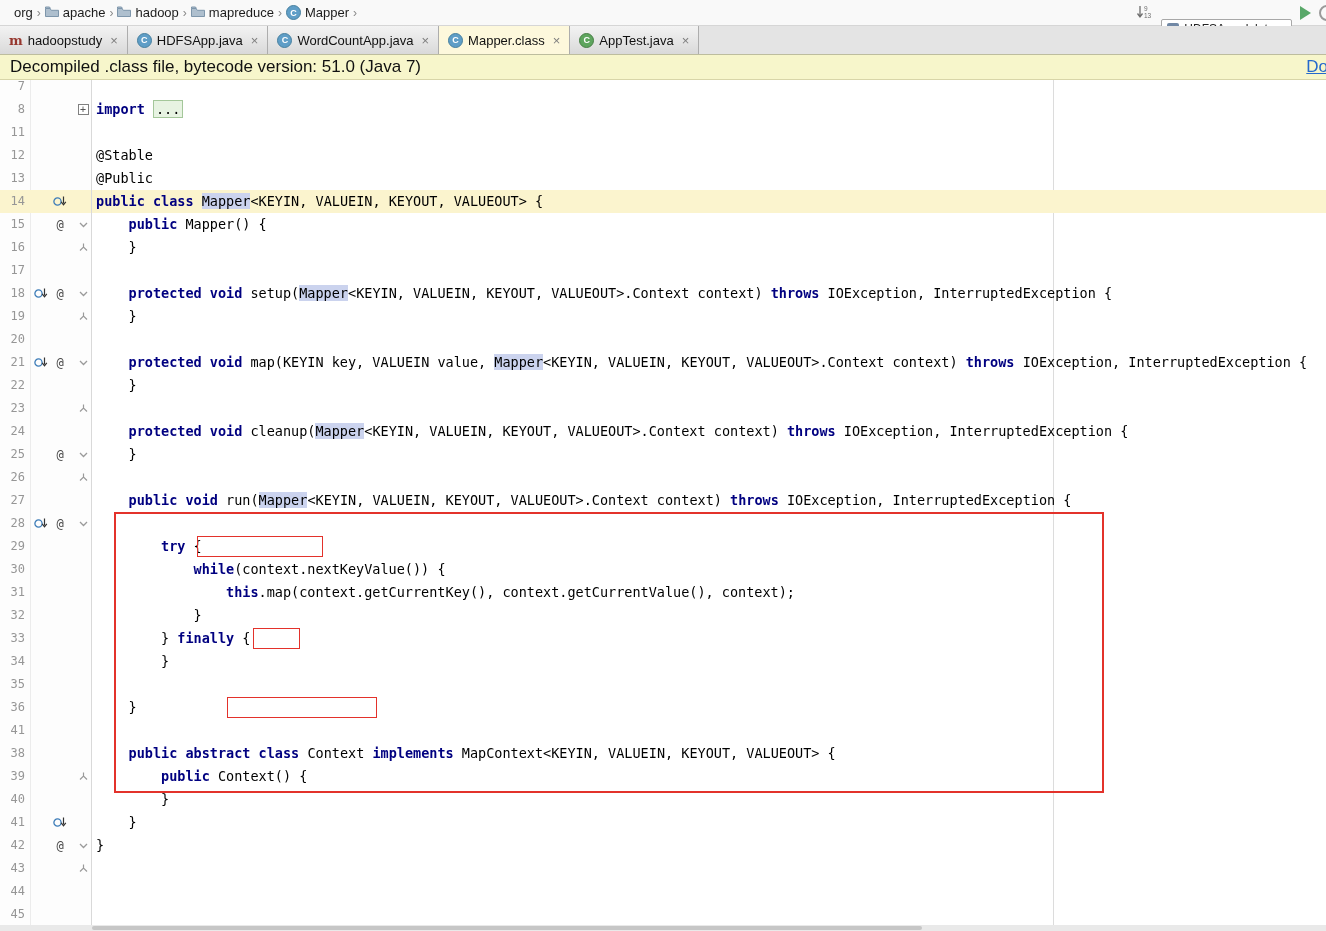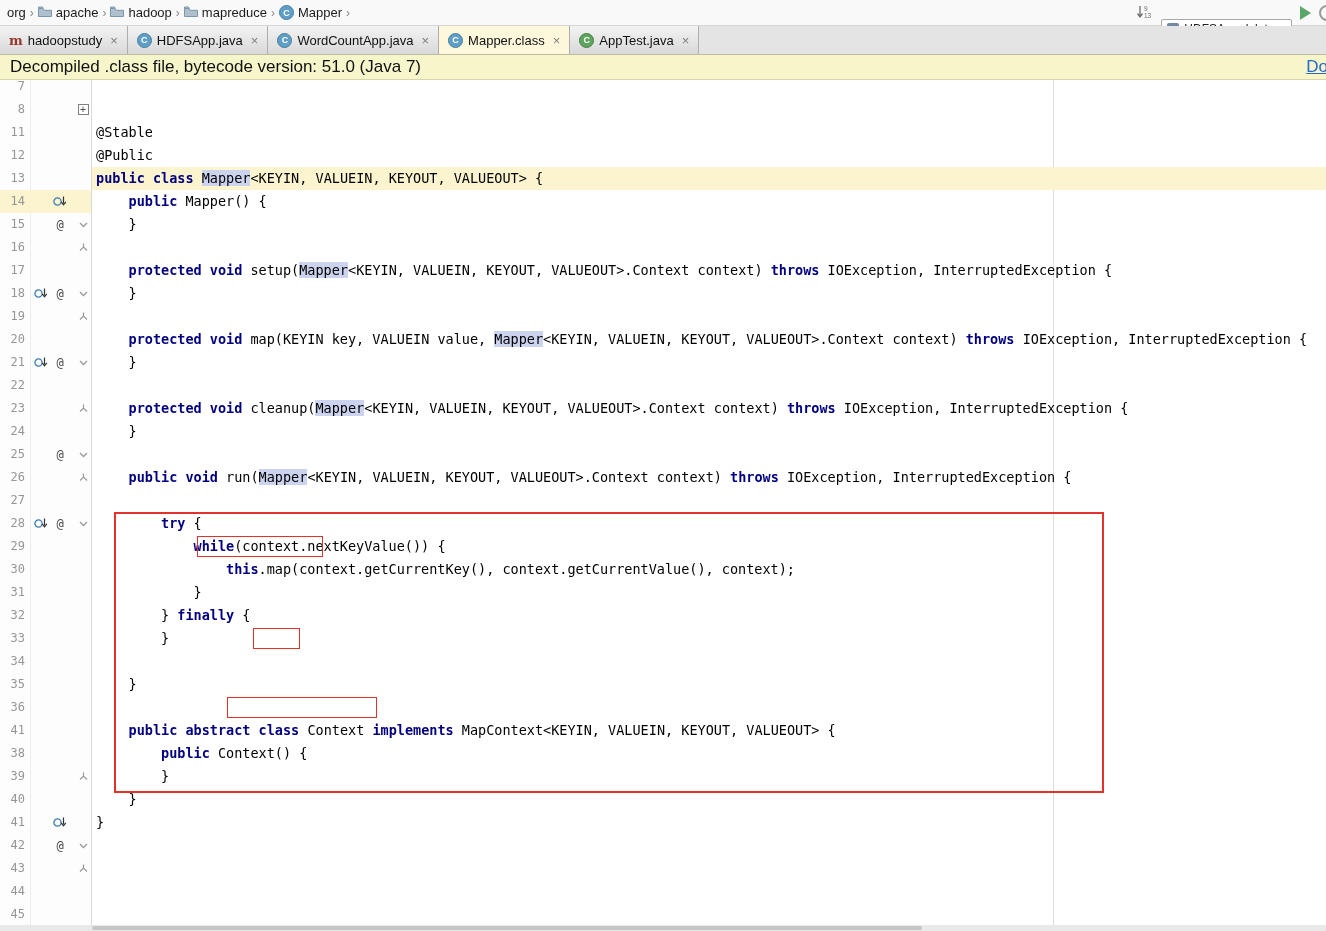--- a/index.html
+++ b/index.html
@@ -6,21 +6,21 @@
   html,body { width:1326px; height:931px; }
   body {
     position:relative; overflow:hidden; background:#fff;
     font-family:"Liberation Sans", sans-serif;
   }
 
   
   .nav-bar {
     position:absolute; top:0; left:0; right:0; height:26px;
     background:#f9f9f9; border-bottom:1px solid #d6d6d6;
-    display:flex; align-items:center; padding-left:4px; font-size:13px; color:#1c1c1c;
+    display:flex; align-items:center; padding-left:11px; font-size:13px; color:#1c1c1c;
   }
   .crumb { display:inline-flex; align-items:center; gap:4px; padding:0 3px; cursor:default; }
   .crumb-sep { color:#8a8a8a; font-size:12px; padding:0 1px; }
   .nav-right { position:absolute; right:0; top:0; height:26px; display:flex; align-items:center; gap:8px; }
   .run-combo {
     height:20px; background:#fff; border:1px solid #a8a8a8; border-radius:2px;
     display:flex; align-items:center; gap:5px; padding:0 5px; font-size:12px; color:#222;margin-top:32px;
   }
   .rc-icon { width:12px; height:12px; background:#7188a5; border-radius:2px; position:relative; }
   .rc-icon::after { content:""; position:absolute; left:4px; top:3px; border-left:5px solid #fff; border-top:3px solid transparent; border-bottom:3px solid transparent; }
@@ -414,20 +414,21 @@
         </div>
         <div class="gutter-row">
           <span class="num">45</span>
         </div>
       </div>
   </div>
 
   <div class="code-area">
     <div class="rows">
         <div class="code-row"></div>
+        <div class="code-row"><span class="seg-kw">import</span><span> </span><span class="seg-fold">...</span></div>
         <div class="code-row"></div>
         <div class="code-row"><span>@Stable</span></div>
         <div class="code-row"><span>@Public</span></div>
         <div class="code-row current"><span class="seg-kw">public</span><span> </span><span class="seg-kw">class</span><span> </span><span class="seg-hl">Mapper</span><span>&lt;KEYIN, VALUEIN, KEYOUT, VALUEOUT&gt; {</span></div>
         <div class="code-row"><span>    </span><span class="seg-kw">public</span><span> Mapper() {</span></div>
         <div class="code-row"><span>    }</span></div>
         <div class="code-row"></div>
         <div class="code-row"><span>    </span><span class="seg-kw">protected</span><span> </span><span class="seg-kw">void</span><span> setup(</span><span class="seg-hl">Mapper</span><span>&lt;KEYIN, VALUEIN, KEYOUT, VALUEOUT&gt;.Context context) </span><span class="seg-kw">throws</span><span> IOException, InterruptedException {</span></div>
         <div class="code-row"><span>    }</span></div>
         <div class="code-row"></div>

